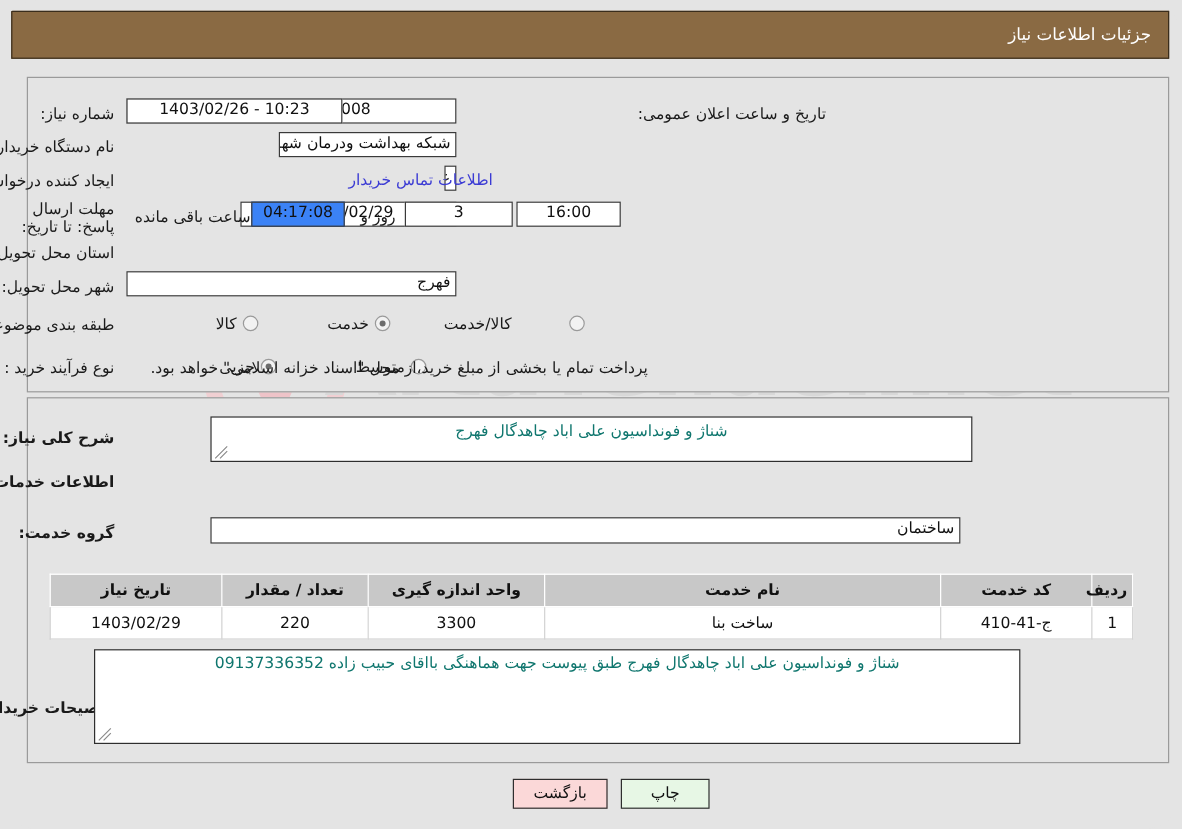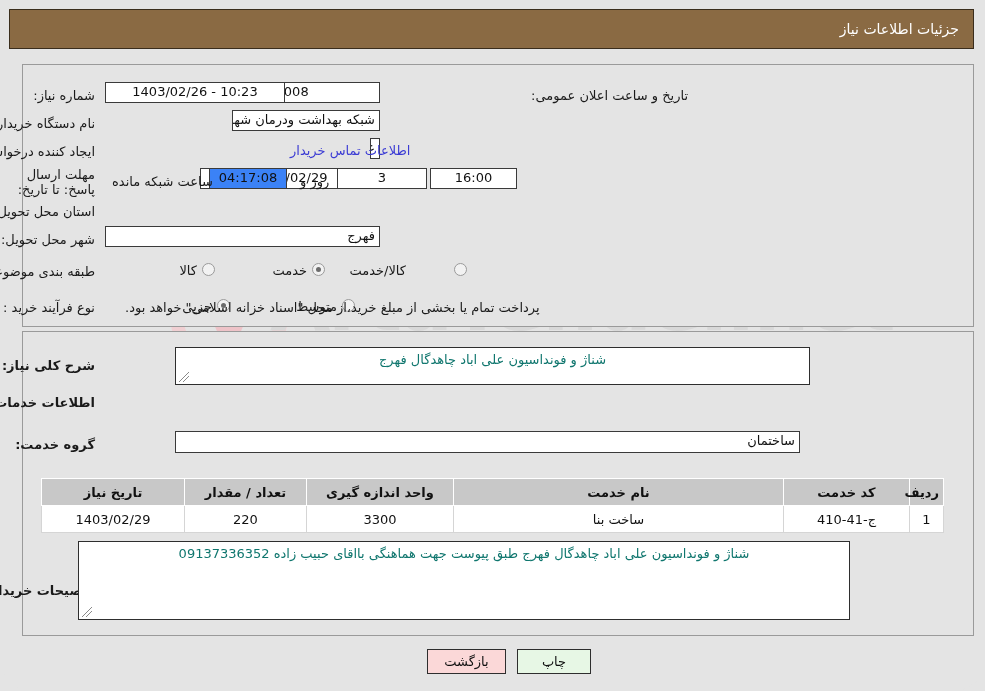--- a/index.html
+++ b/index.html
@@ -271,37 +271,37 @@
   <div class="box right" style="right:605px; top:138px; left:407px; height:21px;">علی حبیب زاده شهمرادی کاربرداز شبکه بهداشت ودرمان شهرستان فهرج</div>
   <div class="link" style="left:290px; top:143px;">اطلاعات تماس خریدار</div>
 
   <div class="lbl" style="right:890px; top:167px; width:78px; white-space:normal;">مهلت ارسال پاسخ: تا تاریخ:</div>
   <div class="box num" style="right:605px; top:168px; width:180px; height:21px;">1403/02/29</div>
   <div class="plain" style="right:560px; top:174px;">ساعت</div>
   <div class="box num" style="right:468px; top:168px; width:87px; height:21px;">16:00</div>
   <div class="box num" style="left:337px; top:168px; width:90px; height:21px;">3</div>
   <div class="plain" style="left:300px; top:174px;">روز و</div>
   <div class="box timer" style="left:209px; top:168px; width:78px; height:21px;">04:17:08</div>
-  <div class="plain" style="left:112px; top:174px;">ساعت شبکه مانده</div>
+  <div class="plain" style="left:112px; top:174px;">ساعت باقی مانده</div>
 
   <div class="lbl" style="right:890px; top:204px;">استان محل تحویل:</div>
 
   <div class="lbl" style="right:890px; top:232px;">شهر محل تحویل:</div>
   <div class="box right" style="right:605px; top:226px; width:275px; height:21px;">فهرج</div>
 
   <div class="lbl" style="right:890px; top:264px;">طبقه بندی موضوعی:</div>
   <div class="radio-item" style="right:770px; top:263px;">
     <span class="radio-dot"></span>
     <span>کالا</span>
   </div>
   <div class="radio-item" style="right:660px; top:263px;">
     <span class="radio-dot on"></span>
     <span>خدمت</span>
   </div>
-  <div class="radio-item" style="right:518px; top:263px;gap:48px;">
+  <div class="radio-item" style="right:498px; top:263px;gap:48px;">
     <span class="radio-dot"></span>
     <span>کالا/خدمت</span>
   </div>
 
   <div class="lbl" style="right:890px; top:300px;">نوع فرآیند خرید :</div>
   <div class="radio-item" style="right:755px; top:299px;">
     <span class="radio-dot on"></span>
     <span>جزیی</span>
   </div>
   <div class="radio-item" style="right:630px; top:299px;">

